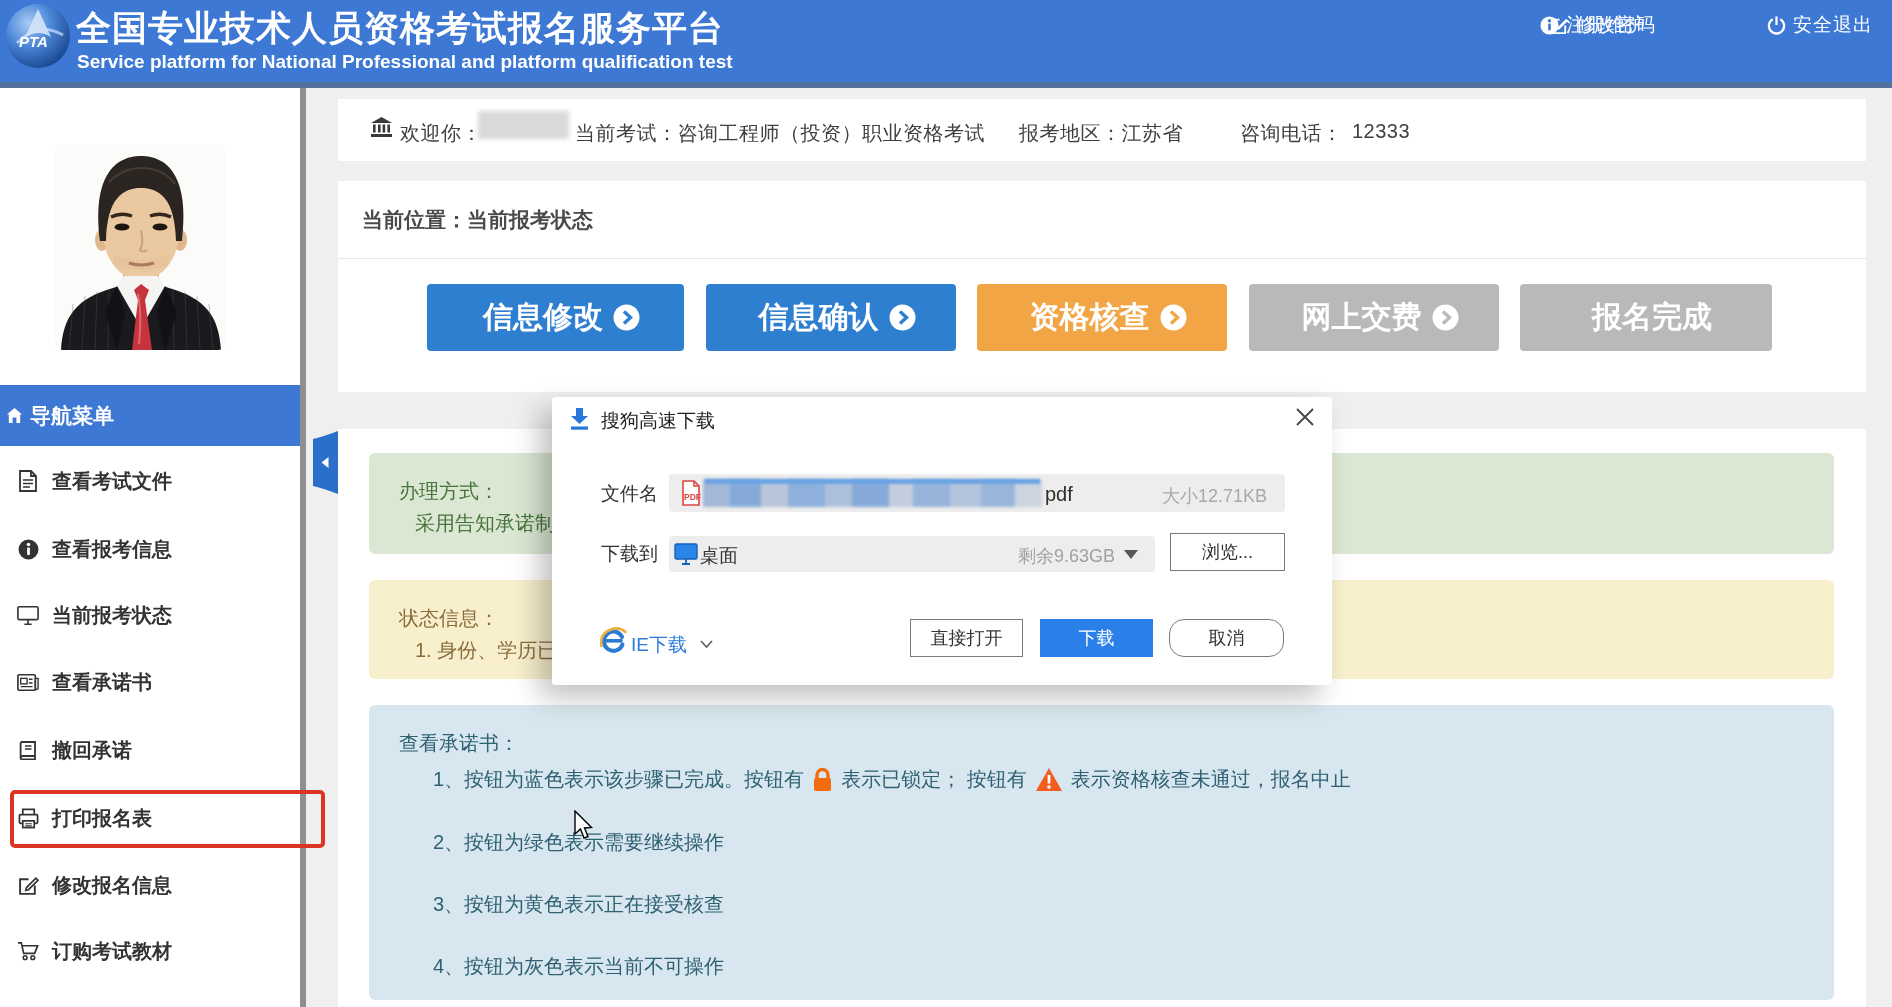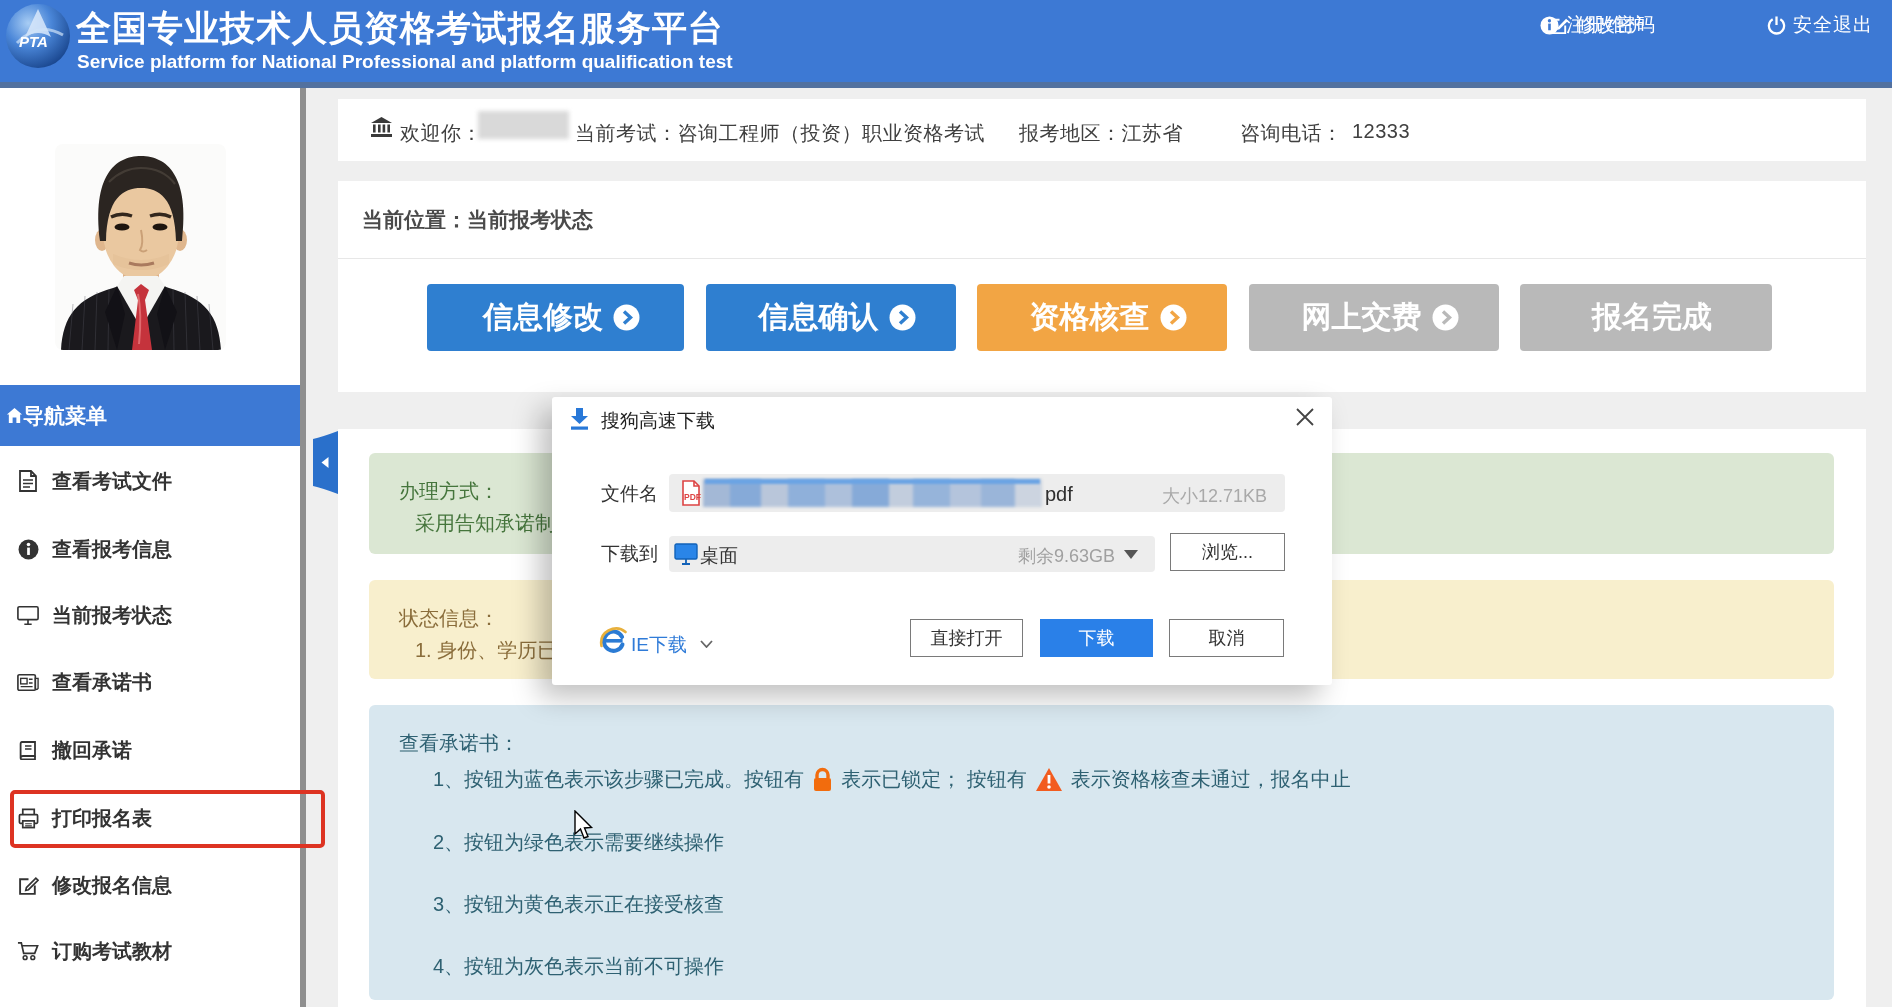--- a/index.html
+++ b/index.html
@@ -128,21 +128,21 @@
     <path d="M79 146 L86 140 L94 146 L90 156 L97 206 H77 L83 156 Z" fill="#c5333c"></path>
     <path d="M83 150 Q87 170 84 200" stroke="#e06a6e" stroke-width="2" fill="none"></path>
 
     <path d="M62 142 L50 168 L62 206 L70 170 Z" fill="#121116"></path>
     <path d="M110 142 L122 168 L110 206 L102 170 Z" fill="#121116"></path>
   </svg>
   <div id="navhead">
     <svg style="margin-left:6px;" width="17" height="17" viewBox="0 0 18 18">
         <path d="M9 1 L17 8 H15 V17 H11 V11 H7 V17 H3 V8 H1 Z" fill="#fff"></path>
       </svg>
-    <span style="">导航菜单</span>
+    <span style="margin-left:7px;">导航菜单</span>
   </div>
   <div class="mitem" style="top:373px;">
     <span class="mi">
         <svg width="20" height="22" viewBox="0 0 20 22">
           <path d="M2 1 H13 L18 6 V21 H2 Z" fill="none" stroke="#333" stroke-width="1.8"></path>
           <path d="M13 1 V6 H18" fill="none" stroke="#333" stroke-width="1.8"></path>
           <path d="M5 10 H15 M5 13.5 H15 M5 17 H12" stroke="#333" stroke-width="1.6"></path>
         </svg>
       </span>
     <span>查看考试文件</span>
@@ -346,18 +346,18 @@
     <rect x="5" y="12" width="18.6" height="3.6" fill="#2b7bd4"></rect>
     <path d="M26.5 5 Q19 -1.5 9.5 3.5 Q0.5 8.5 2.5 19" fill="none" stroke="#e8b03c" stroke-width="2.6" stroke-linecap="round"></path>
   </svg>
   <span style="position:absolute;left:79px;top:235px;font-size:19px;color:#2f7bd8;">IE下载</span>
   <svg style="position:absolute;left:148px;top:243px;" width="13" height="8" viewBox="0 0 13 8">
       <path d="M1 1 L6.5 7 L12 1" fill="none" stroke="#666" stroke-width="1.8"></path>
     </svg>
 
   <div class="mbtn" style="left:358px;top:222px;width:113px;">直接打开</div>
   <div class="mbtn" style="left:488px;top:222px;width:113px;background:#2a80e8;border-color:#2a80e8;color:#fff;">下载</div>
-  <div class="mbtn" style="left:617px;top:222px;width:115px;">取消</div>
+  <div class="mbtn" style="left:617px;top:222px;width:115px;border-radius:15px;">取消</div>
 </div>
 
 <svg style="position:absolute;left:574px;top:810px;z-index:20;" width="22" height="32" viewBox="0 0 22 32">
     <path d="M1 1 L1 24 L6.5 19 L10 28 L14 26.5 L10.5 18 L17.5 17.5 Z" fill="#fff" stroke="#000" stroke-width="1.4"></path>
   </svg>
 
 </body></html>

